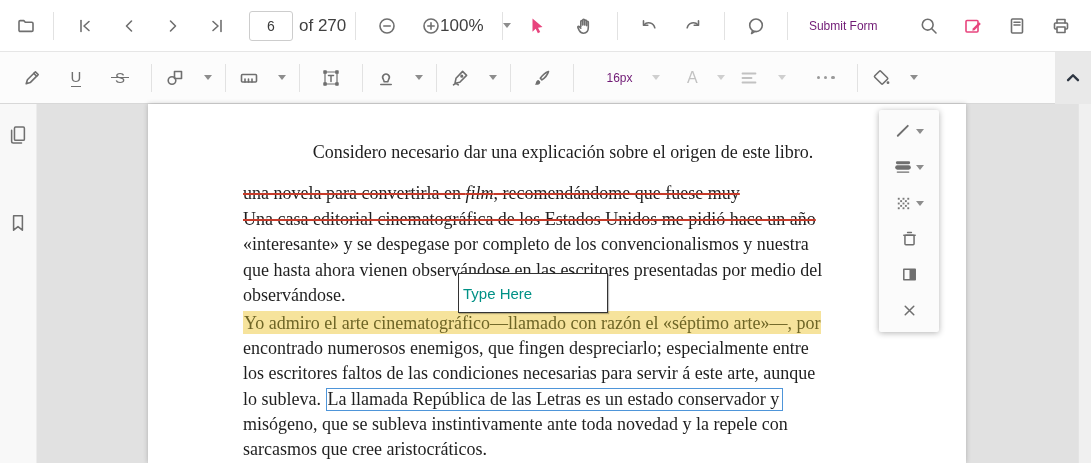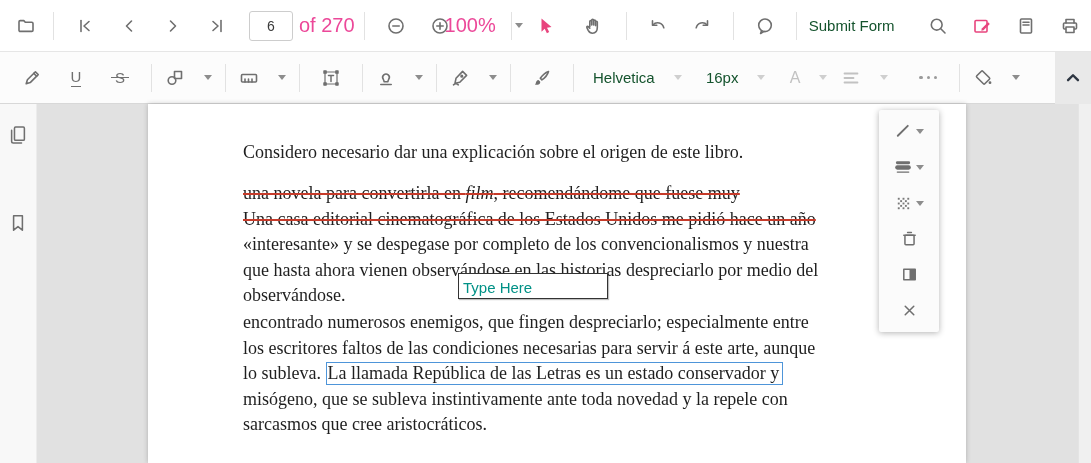--- a/index.html
+++ b/index.html
@@ -18,22 +18,22 @@
     height:36px; min-width:36px; border:none; background:transparent; cursor:pointer;
     border-radius:4px; padding:0 4px; }
   .w44{min-width:44px}.w48{min-width:48px}.w52{min-width:52px}
   .divider { width:1px; height:28px; background:#e2e2e2; margin:0 9px; flex:none; }
   .ic { stroke:#6f6f6f; fill:none; stroke-width:1.6; stroke-linecap:round; stroke-linejoin:round; display:block; }
   .caret { width:0; height:0; border-left:4px solid transparent; border-right:4px solid transparent;
     border-top:5px solid #8d8d8d; flex:none; }
   .caret.dis { border-top-color:#cfcfcf; }
   .page-input { width:44px; height:30px; border:1px solid #cdcdcd; border-radius:3px;
     text-align:center; font-size:14px; color:#3a3a3a; margin:0 6px 0 10px; outline:none; }
-  .lbl { font-size:20px; color:#ec4899; white-space:nowrap; }
-  .lbl.dim { color:#14532d; font-size:15px; }
+  .lbl { font-size:17px; color:#404040; white-space:nowrap; }
+  .lbl.dim { color:#701a75; font-size:12px; }
   .zoom-sel { margin-left:4px; }
   .g-ul { font-size:15px; line-height:1; color:#6f6f6f; border-bottom:1.5px solid #6f6f6f; padding-bottom:2px; }
   .g-st { font-size:15px; line-height:1; color:#6f6f6f; position:relative; padding:0 1px; }
   .g-st::after { content:""; position:absolute; left:-3px; right:-3px; top:46%; height:1.5px; background:#6f6f6f; }
   .g-A { font-size:16px; color:#c2c2c2; line-height:1; }
   .dots { display:flex; align-items:center; }
   .dots i { width:3.6px; height:3.6px; border-radius:50%; background:#9a9a9a; display:block; margin:0 1.8px; }
   .collapse-btn { position:absolute; top:52px; right:0; width:36px; height:52px;
     background:#e9e9e9; border:none; display:flex; align-items:center; justify-content:center; cursor:pointer; }
 
@@ -43,29 +43,29 @@
     border-right:1px solid #ececec; display:flex; flex-direction:column; align-items:center;
     padding-top:16px; gap:58px; }
   .sbtn { background:none; border:none; cursor:pointer; padding:4px; }
   .scroll-track { position:absolute; right:0; top:0; bottom:0; width:13px; background:#f0f0f0;
     border-left:1px solid #e4e4e4; }
 
   .page { position:absolute; left:148px; top:0; width:818px; bottom:0; background:#fff;
     box-shadow:0 0 5px rgba(0,0,0,.22); }
   .page-text { position:absolute; left:95px; top:36px; width:640px;
     font-family:"Liberation Serif", serif; font-size:18px; line-height:25.4px; color:#1f1f1f; }
-  .para1 { margin-bottom:16px; }
+  .para1 { margin-bottom:16px;text-align:center; }
   .para2 { margin-bottom:2px; }
   .strike { text-decoration:line-through; text-decoration-color:#c63b2a; text-decoration-thickness:1.5px; }
   .hl { background:#f6e39c; color:#6e6526; padding:1.5px 1px; }
   .frame { border:1.6px solid #4e95d9; padding:0 3px 1px 1px; }
-  .typebox { position:absolute; left:310px; top:169px; width:150px; height:26px;
+  .typebox { position:absolute; left:310px; top:169px; width:150px; height:40px;
     background:#fff; border:1.7px solid #333; box-shadow:1px 1px 1px rgba(0,0,0,.25);
     font-family:"Liberation Sans", sans-serif; font-size:15px; color:#009186;
-    line-height:20px; padding:4px 4px; display:block; }
+    line-height:20px; padding:10px 4px; display:block; }
 
   
   .right-panel { position:absolute; left:879px; top:6px; width:60px; height:222px;
     background:#fbfbfb; box-shadow:0 1px 6px rgba(0,0,0,.3); border-radius:2px;
     display:flex; flex-direction:column; align-items:center; justify-content:space-between;
     padding:10px 0; }
   .rpbtn { display:flex; align-items:center; gap:3px; background:none; border:none; cursor:pointer; padding:2px; }
 </style>
 </head>
 <body>
@@ -261,24 +261,20 @@
 
     <span class="divider"></span>
     <button class="tbtn w44">
       <svg class="ic" width="20" height="20" viewBox="0 0 20 20">
         <path d="M16.5 3.5 c-2.8 1-6.3 4-8.2 6.8 l1.6 1.6 c2.8-1.9 5.8-5.4 6.6-8.4z"></path>
         <path d="M6.5 12 c-1.6.2-2.4 1.3-2.7 3.1 -.1.7-.4 1.2-.9 1.5 1 .4 3.1.4 4.2-.4 1-.7 1.4-1.8 1-2.8z" fill="#6f6f6f" stroke="none"></path>
       </svg>
     </button>
 
     <span class="divider"></span>
-    <button class="tbtn" style="min-width:96px; margin-left:6px">
-      <span class="lbl dim">Helvetica</span>
-      <span class="caret dis"></span>
-    </button>
     <button class="tbtn" style="min-width:72px; margin-left:14px">
       <span class="lbl dim">16px</span>
       <span class="caret dis"></span>
     </button>
 
     <button class="tbtn w44" style="margin-left:14px">
       <span class="g-A">A</span>
       <span class="caret dis"></span>
     </button>
     <button class="tbtn w52" style="margin-left:6px">
@@ -329,24 +325,25 @@
 
     <div class="page">
       <div class="page-text">
         <div class="para1">
           <div>Considero necesario dar una explicación sobre el origen de este libro.</div>
         </div>
         <div class="para2">
           <div><span class="strike"><span>una novela para convertirla en </span><i>film</i><span>, recomendándome que fuese muy</span></span></div>
           <div><span class="strike">Una casa editorial cinematográfica de los Estados Unidos me pidió hace un año</span></div>
           <div>«interesante» y se despegase por completo de los convencionalismos y nuestra</div>
-          <div>que hasta ahora vienen observándose en las historias despreciarlo por medio del</div>
+          <div>que hasta ahora vienen observándose en las escritores presentadas por medio del</div>
           <div>observándose.</div>
         </div>
         <div class="para3">
+          <div><span class="hl">Yo admiro el arte cinematográfico—llamado con razón el «séptimo arte»—, por</span></div>
           <div>encontrado numerosos enemigos, que fingen despreciarlo; especialmente entre</div>
           <div>los escritores faltos de las condiciones necesarias para servir á este arte, aunque</div>
           <div><span>lo subleva. </span><span class="frame">La llamada República de las Letras es un estado conservador y</span></div>
           <div>misógeno, que se subleva instintivamente ante toda novedad y la repele con</div>
           <div>sarcasmos que cree aristocráticos.</div>
         </div>
       </div>
       <div class="typebox">Type Here</div>
     </div>
 

